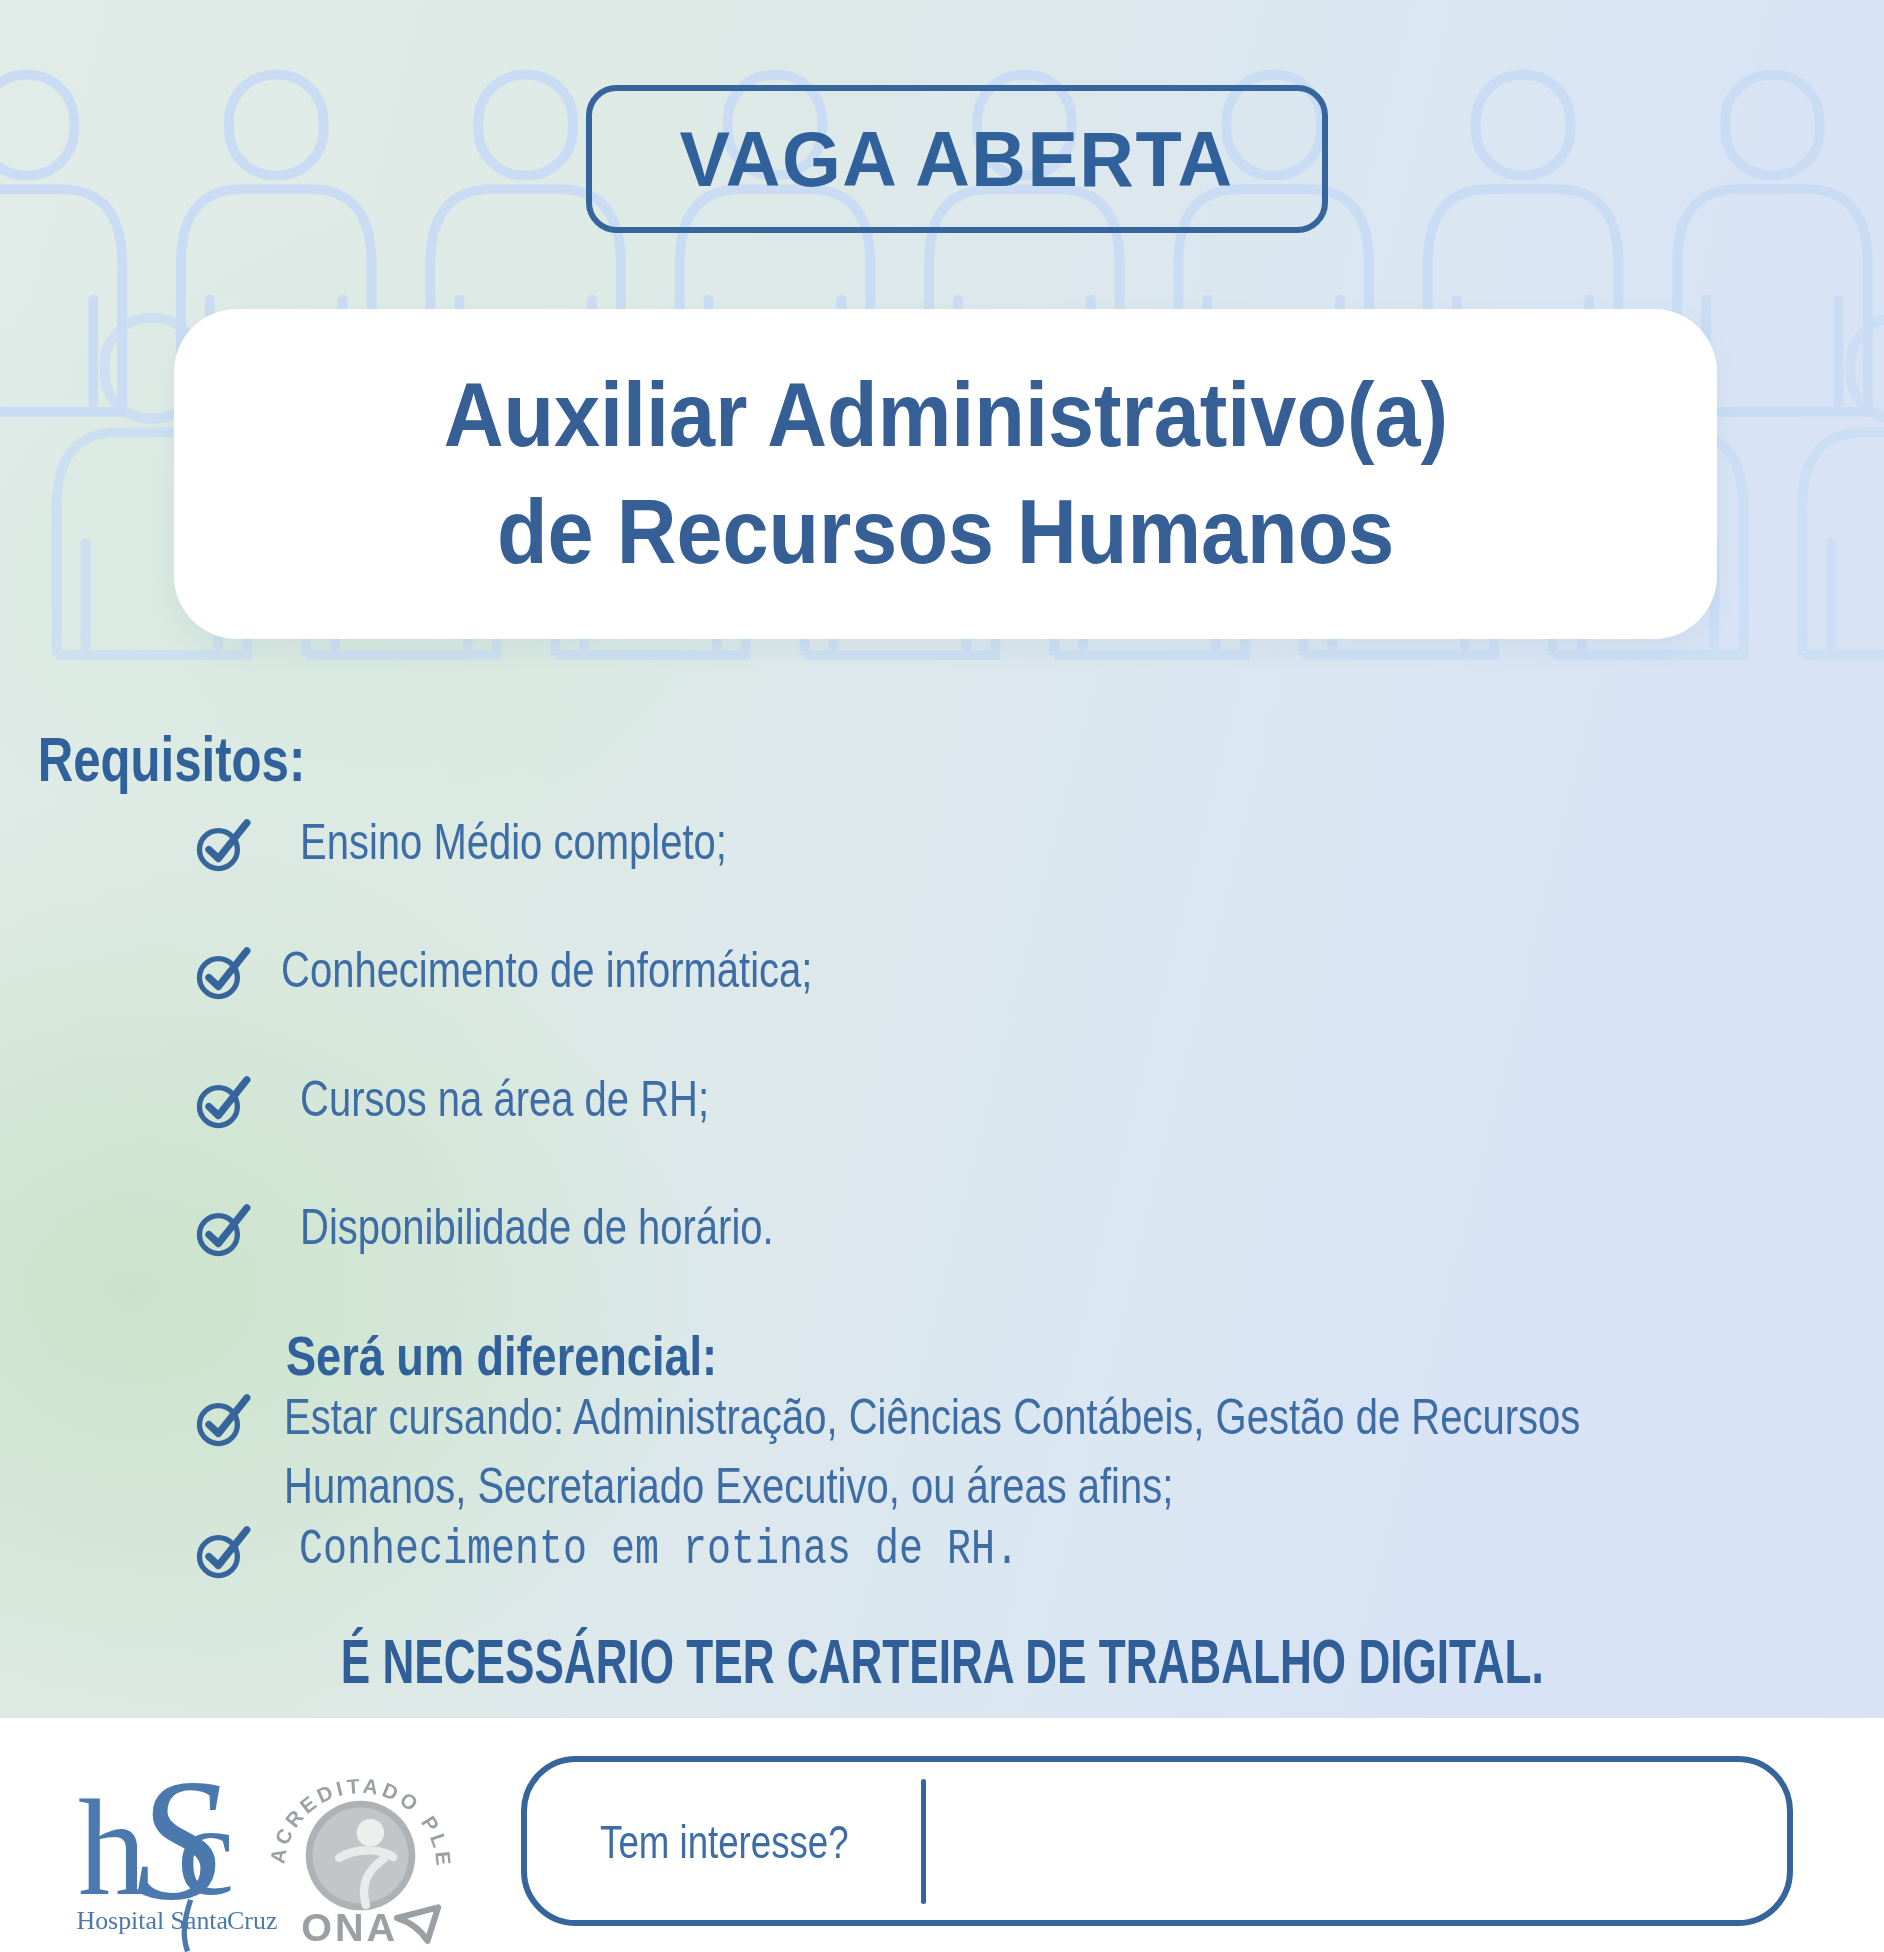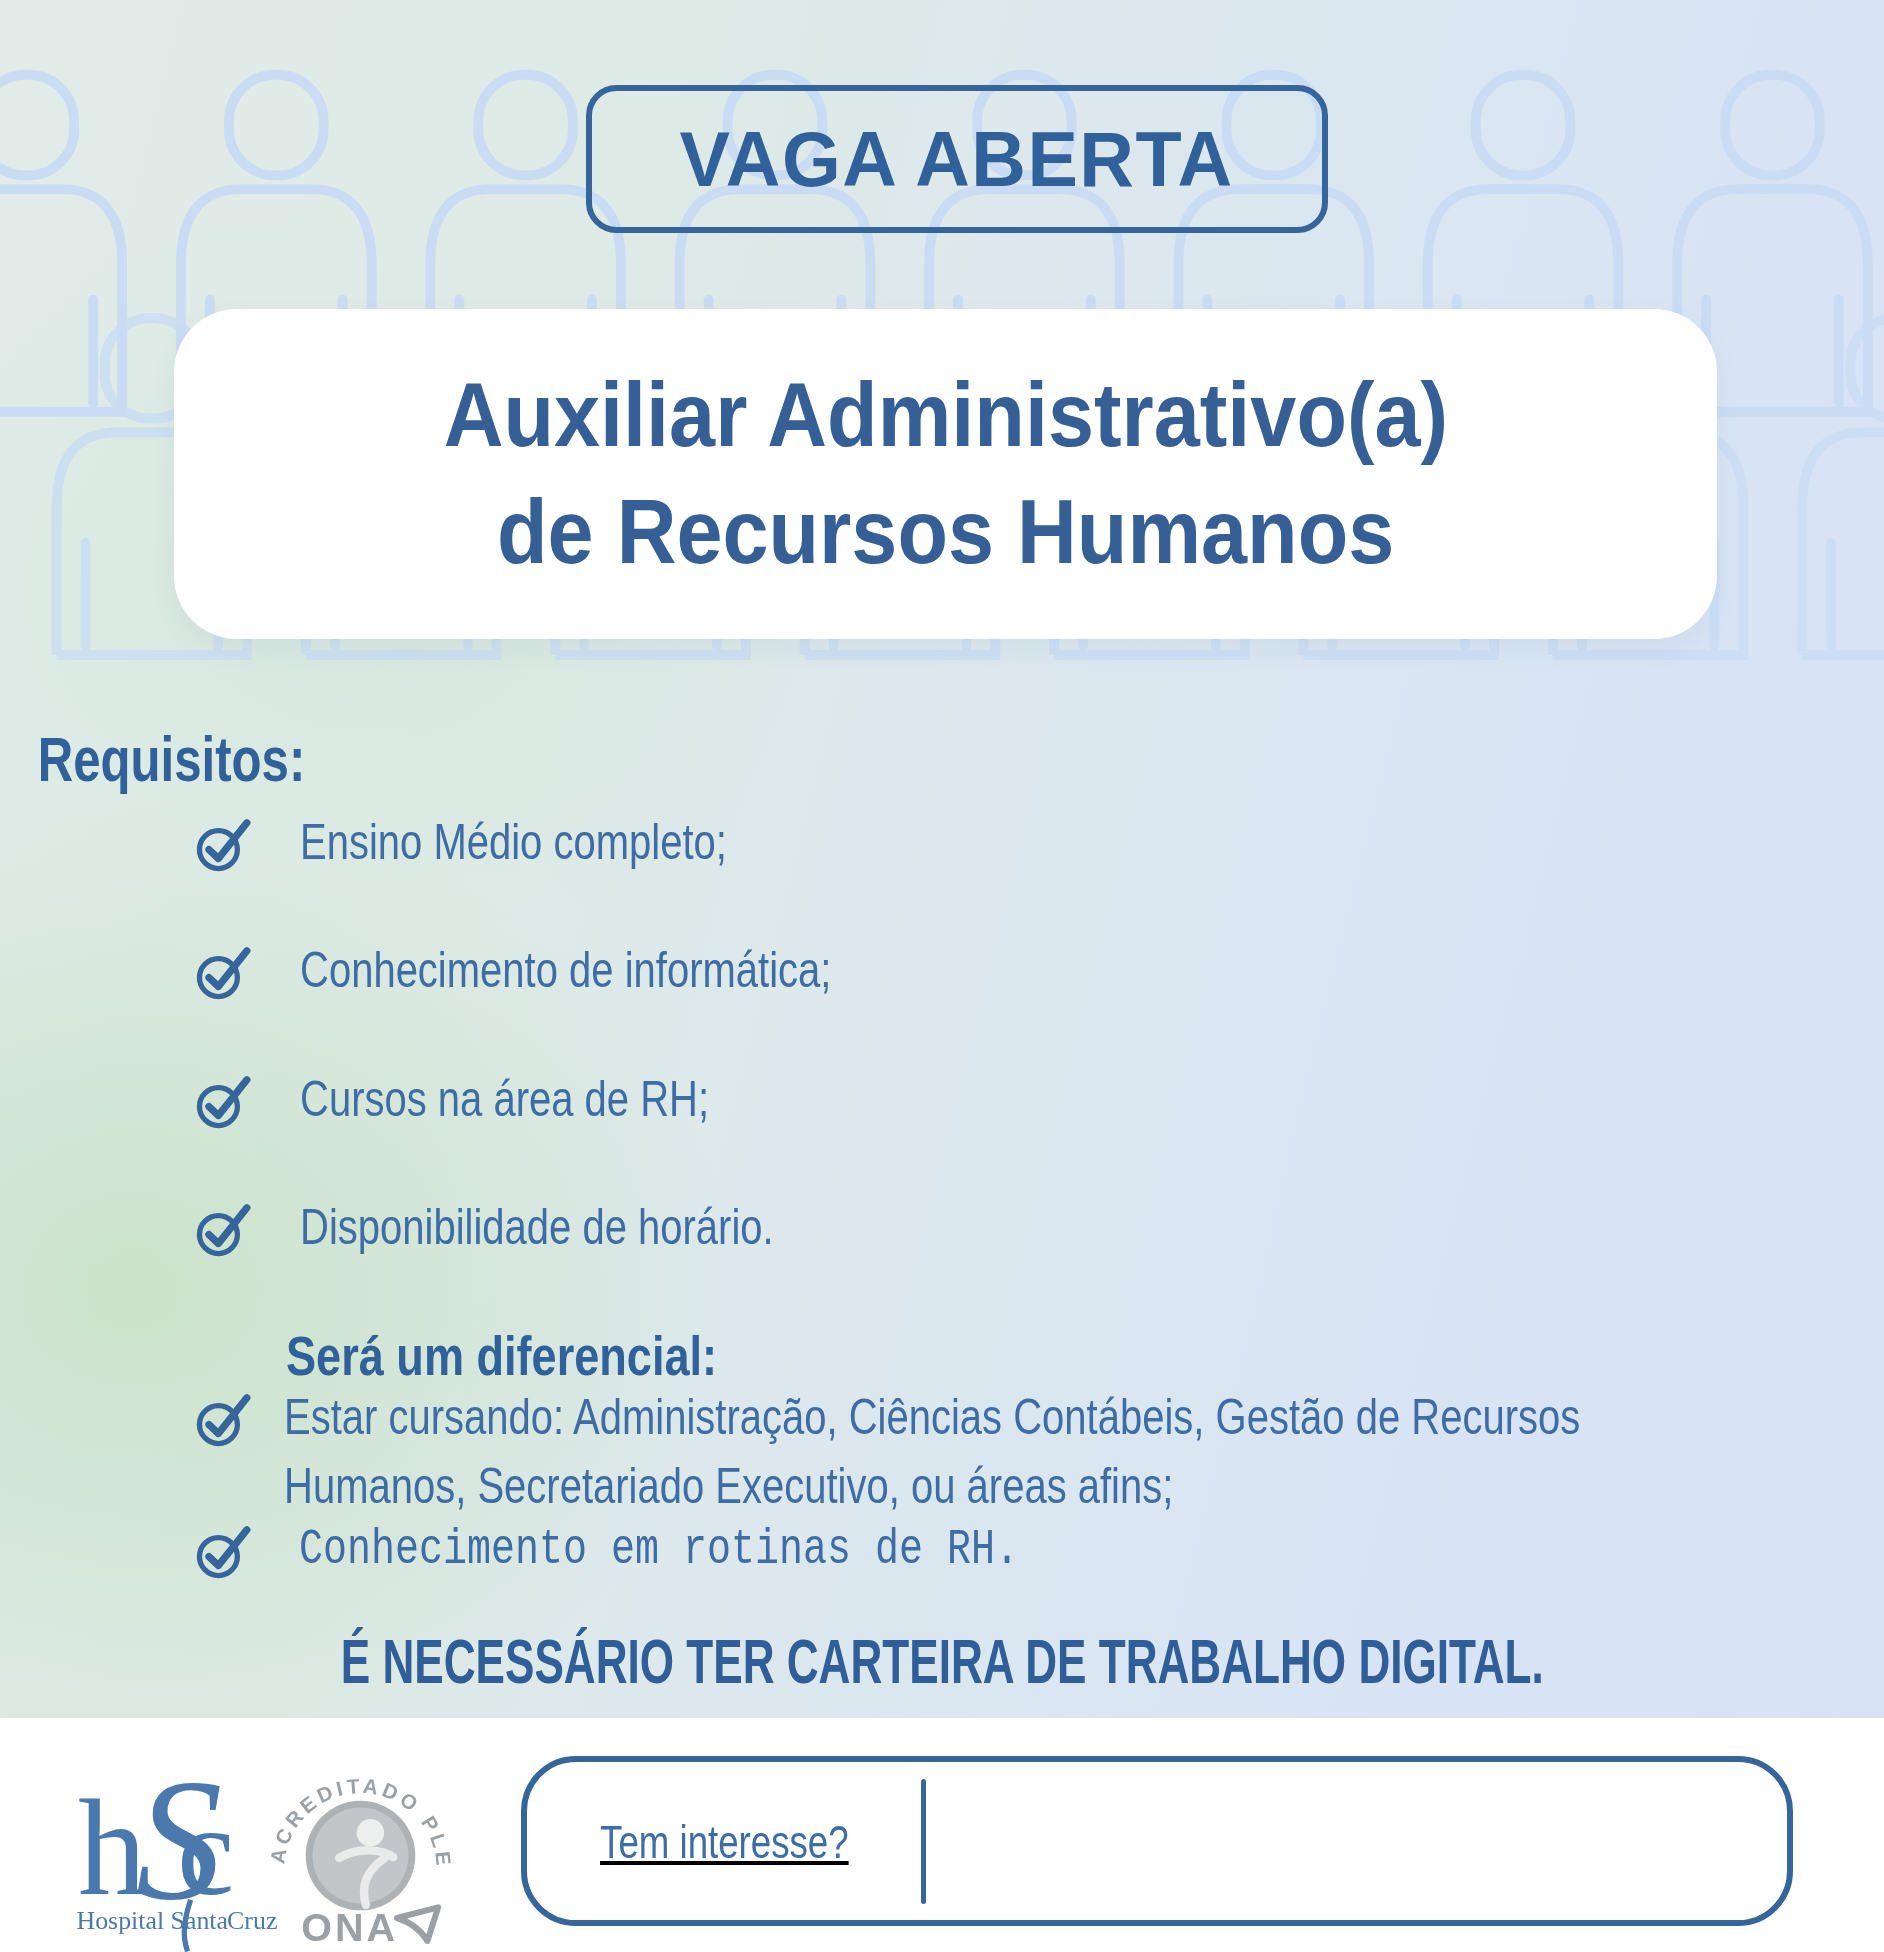--- a/index.html
+++ b/index.html
@@ -51,21 +51,21 @@
   .check-icon circle{stroke:#36659B;stroke-width:9.5;fill:none;}
   .check-icon path{stroke:#36659B;stroke-width:13;fill:none;stroke-linecap:round;stroke-linejoin:round;}
   .check-text{
     color:#3E6DA6;font-size:50px;line-height:69px;
     display:inline-block;transform:scaleX(.80);transform-origin:0 0;white-space:nowrap;
     margin-top:-4.6px;
   }
   .check-text.wrap{white-space:normal;width:1755px;}
 
   .row-1{left:195px;top:813px;column-gap:47px;}
-  .row-2{left:195px;top:941px;column-gap:47px;}
+  .row-2{left:195px;top:941px;column-gap:28px;}
   .row-3{left:195px;top:1070px;column-gap:47px;}
   .row-4{left:195px;top:1198px;column-gap:47px;}
   .row-5{left:195px;top:1388px;column-gap:30.5px;}
   .row-6{left:195px;top:1520px;column-gap:46px;font-family:Liberation Mono, monospace;}
 
   .diff-heading{position:absolute;left:286px;top:1324px;}
   .diff-heading span{
     color:#31619A;font-size:55px;font-weight:bold;display:inline-block;
     transform:scaleX(.82);transform-origin:0 0;white-space:nowrap;
   }
@@ -78,21 +78,21 @@
 
   .footer{
     position:absolute;left:0;top:1718px;width:1884px;height:235px;background:#ffffff;
   }
   .hsc-logo{position:absolute;left:76px;top:60px;}
   .ona-seal{position:absolute;left:269px;top:30.5px;}
 
   .contact-box{
     position:absolute;left:521px;top:38px;width:1272px;height:170px;
     border:6.1px solid #36659B;border-radius:55px;background:#ffffff;
-    box-sizing:border-box;display:flex;align-items:center;text-decoration:underline;
+    box-sizing:border-box;display:flex;align-items:center;
   }
   .contact-left{
     flex:0 0 394px;display:flex;align-items:center;justify-content:center;
   }
   .contact-left span{
     color:#3E6DA6;font-size:47px;display:inline-block;transform:scaleX(.78);white-space:nowrap;
   }
   .contact-divider{flex:0 0 5.3px;height:125px;background:#36659B;border-radius:3.1px;}
   .contact-right{flex:1 1 auto;padding-left:67px;}
   .contact-line{

